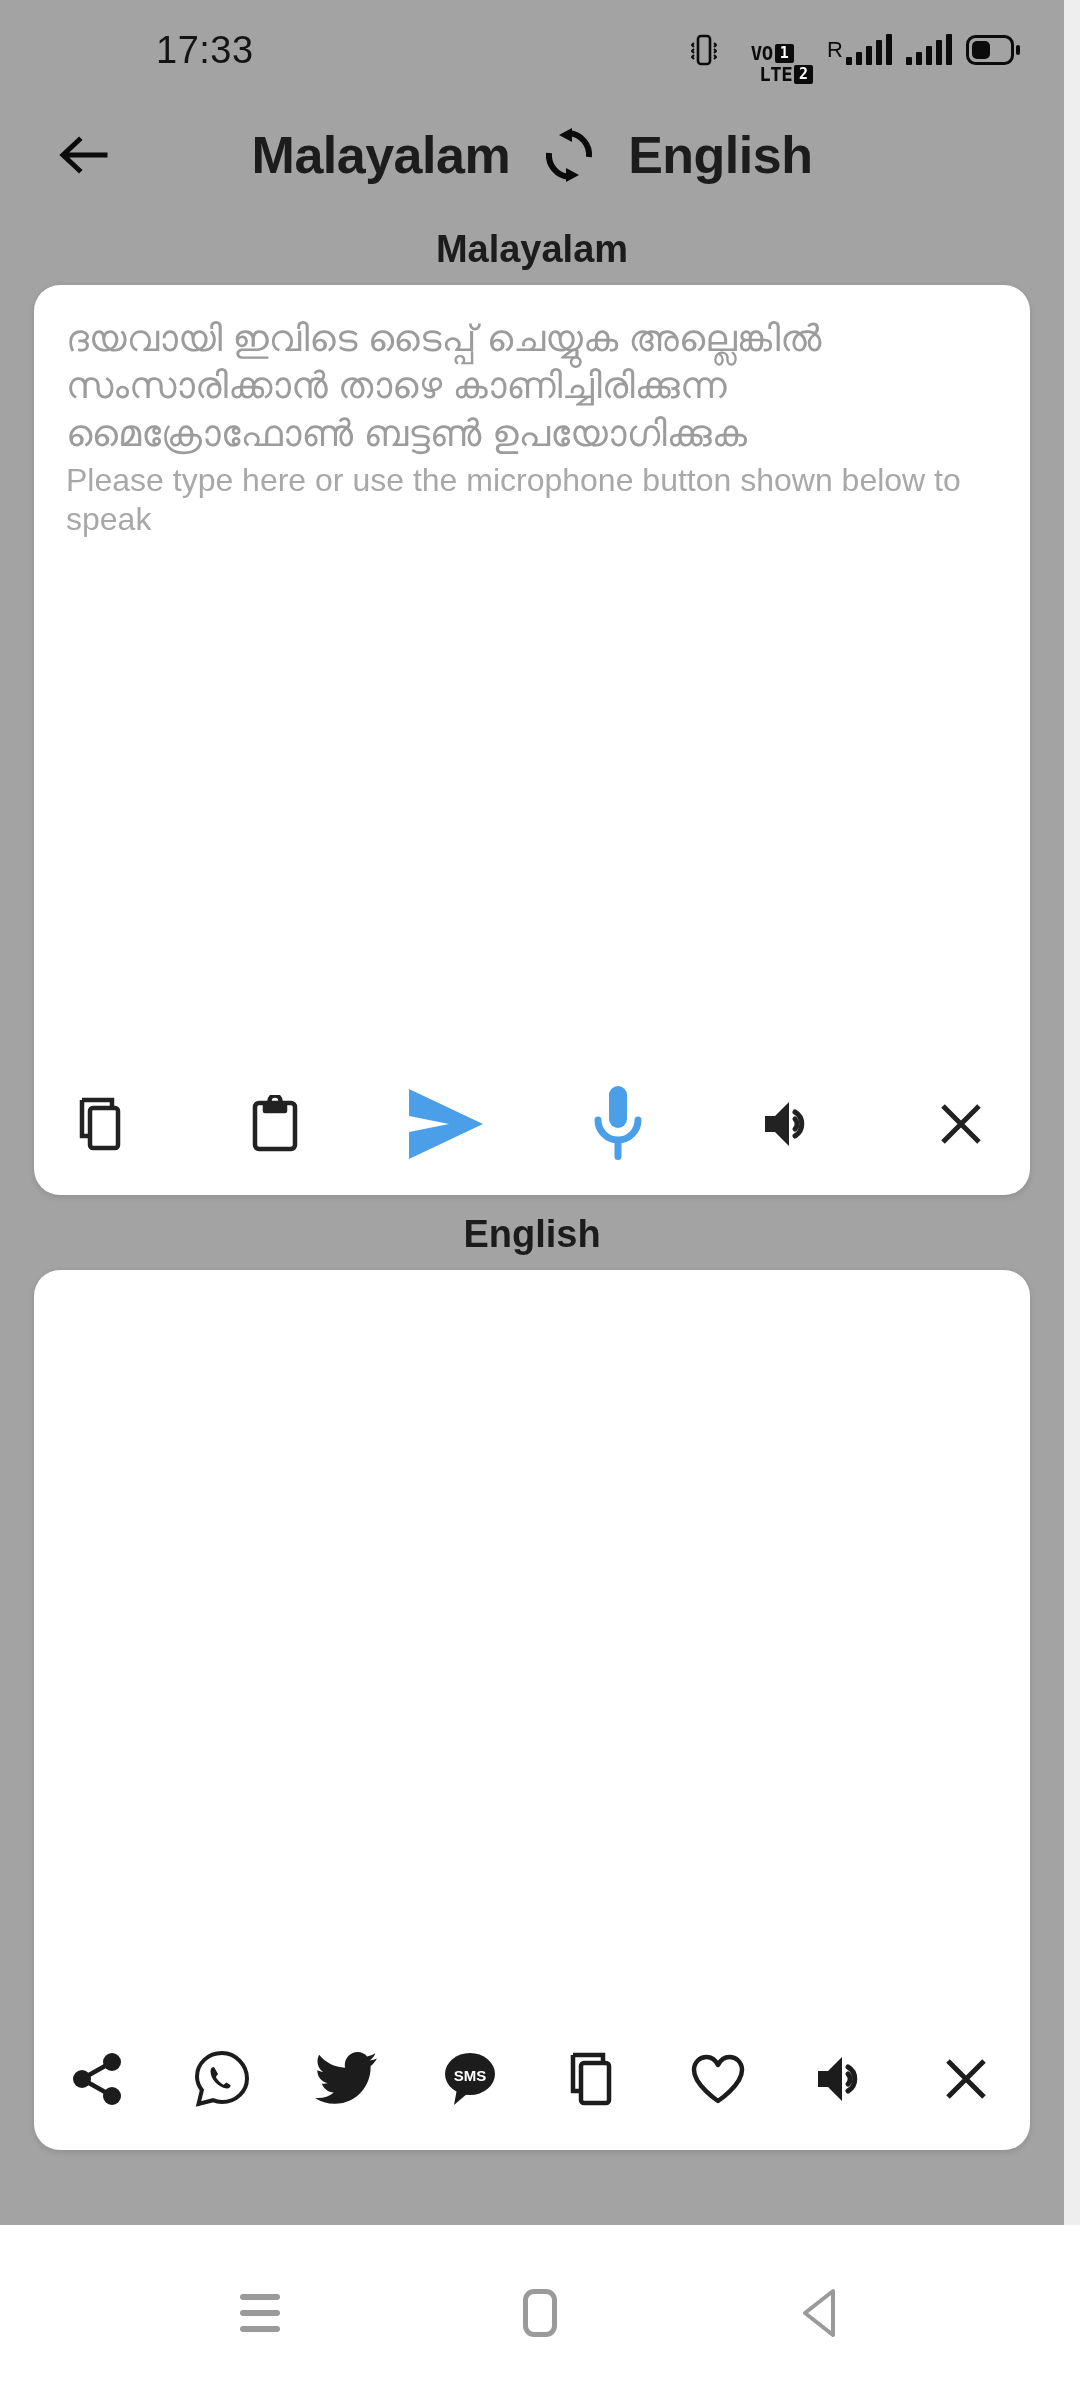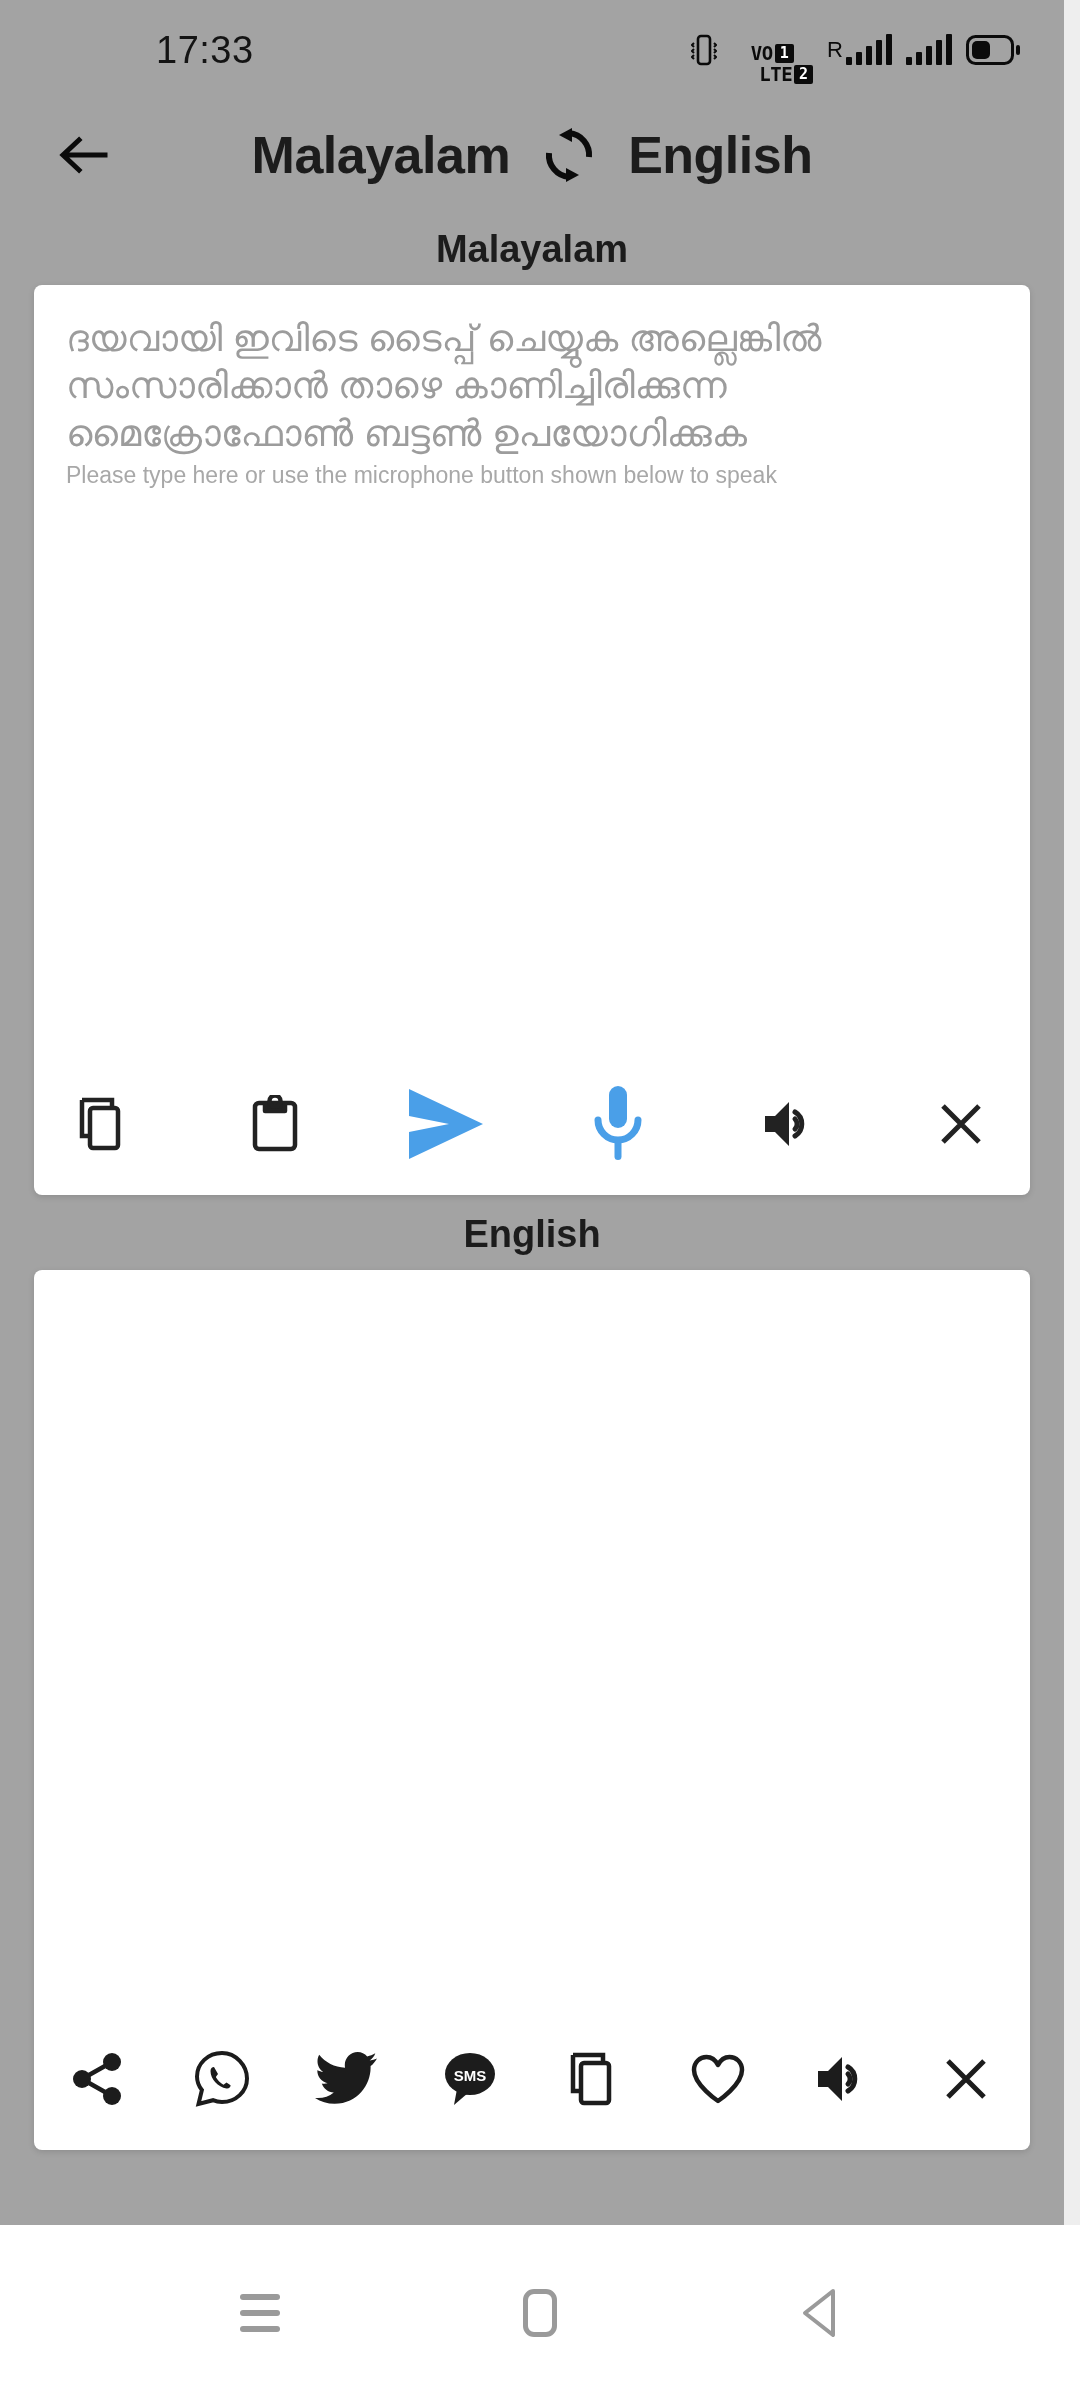--- a/index.html
+++ b/index.html
@@ -105,42 +105,42 @@
     font-size:38px;
     font-weight:700;
     color:#1c1c1c;
     padding:18px 0 14px 0;
   }
 
   
   .card {
     margin:0 34px;
     background:#ffffff;
-    border-radius:8px;
+    border-radius:26px;
     box-shadow:0 2px 6px rgba(0,0,0,0.13);
     display:flex; flex-direction:column;
     overflow:hidden;
   }
   .card-source { height:910px; }
   .card-target { height:880px; }
 
   .text-area {
     flex:1;
     padding:30px 32px 0 32px;
     overflow:hidden;
   }
   .ph-ml {
     font-size:37px;
     line-height:1.28;
     color:#9c9c9c;
     font-family:"Liberation Sans", sans-serif;
     word-wrap:break-word;
   }
   .ph-en {
-    font-size:23px;
+    font-size:32px;
     line-height:1.22;
     color:#a8a8a8;
     margin-top:4px;
     font-family:"Liberation Sans", sans-serif;
   }
 
   .toolbar {
     flex:0 0 128px;
     display:flex; align-items:center;
     justify-content:space-between;

